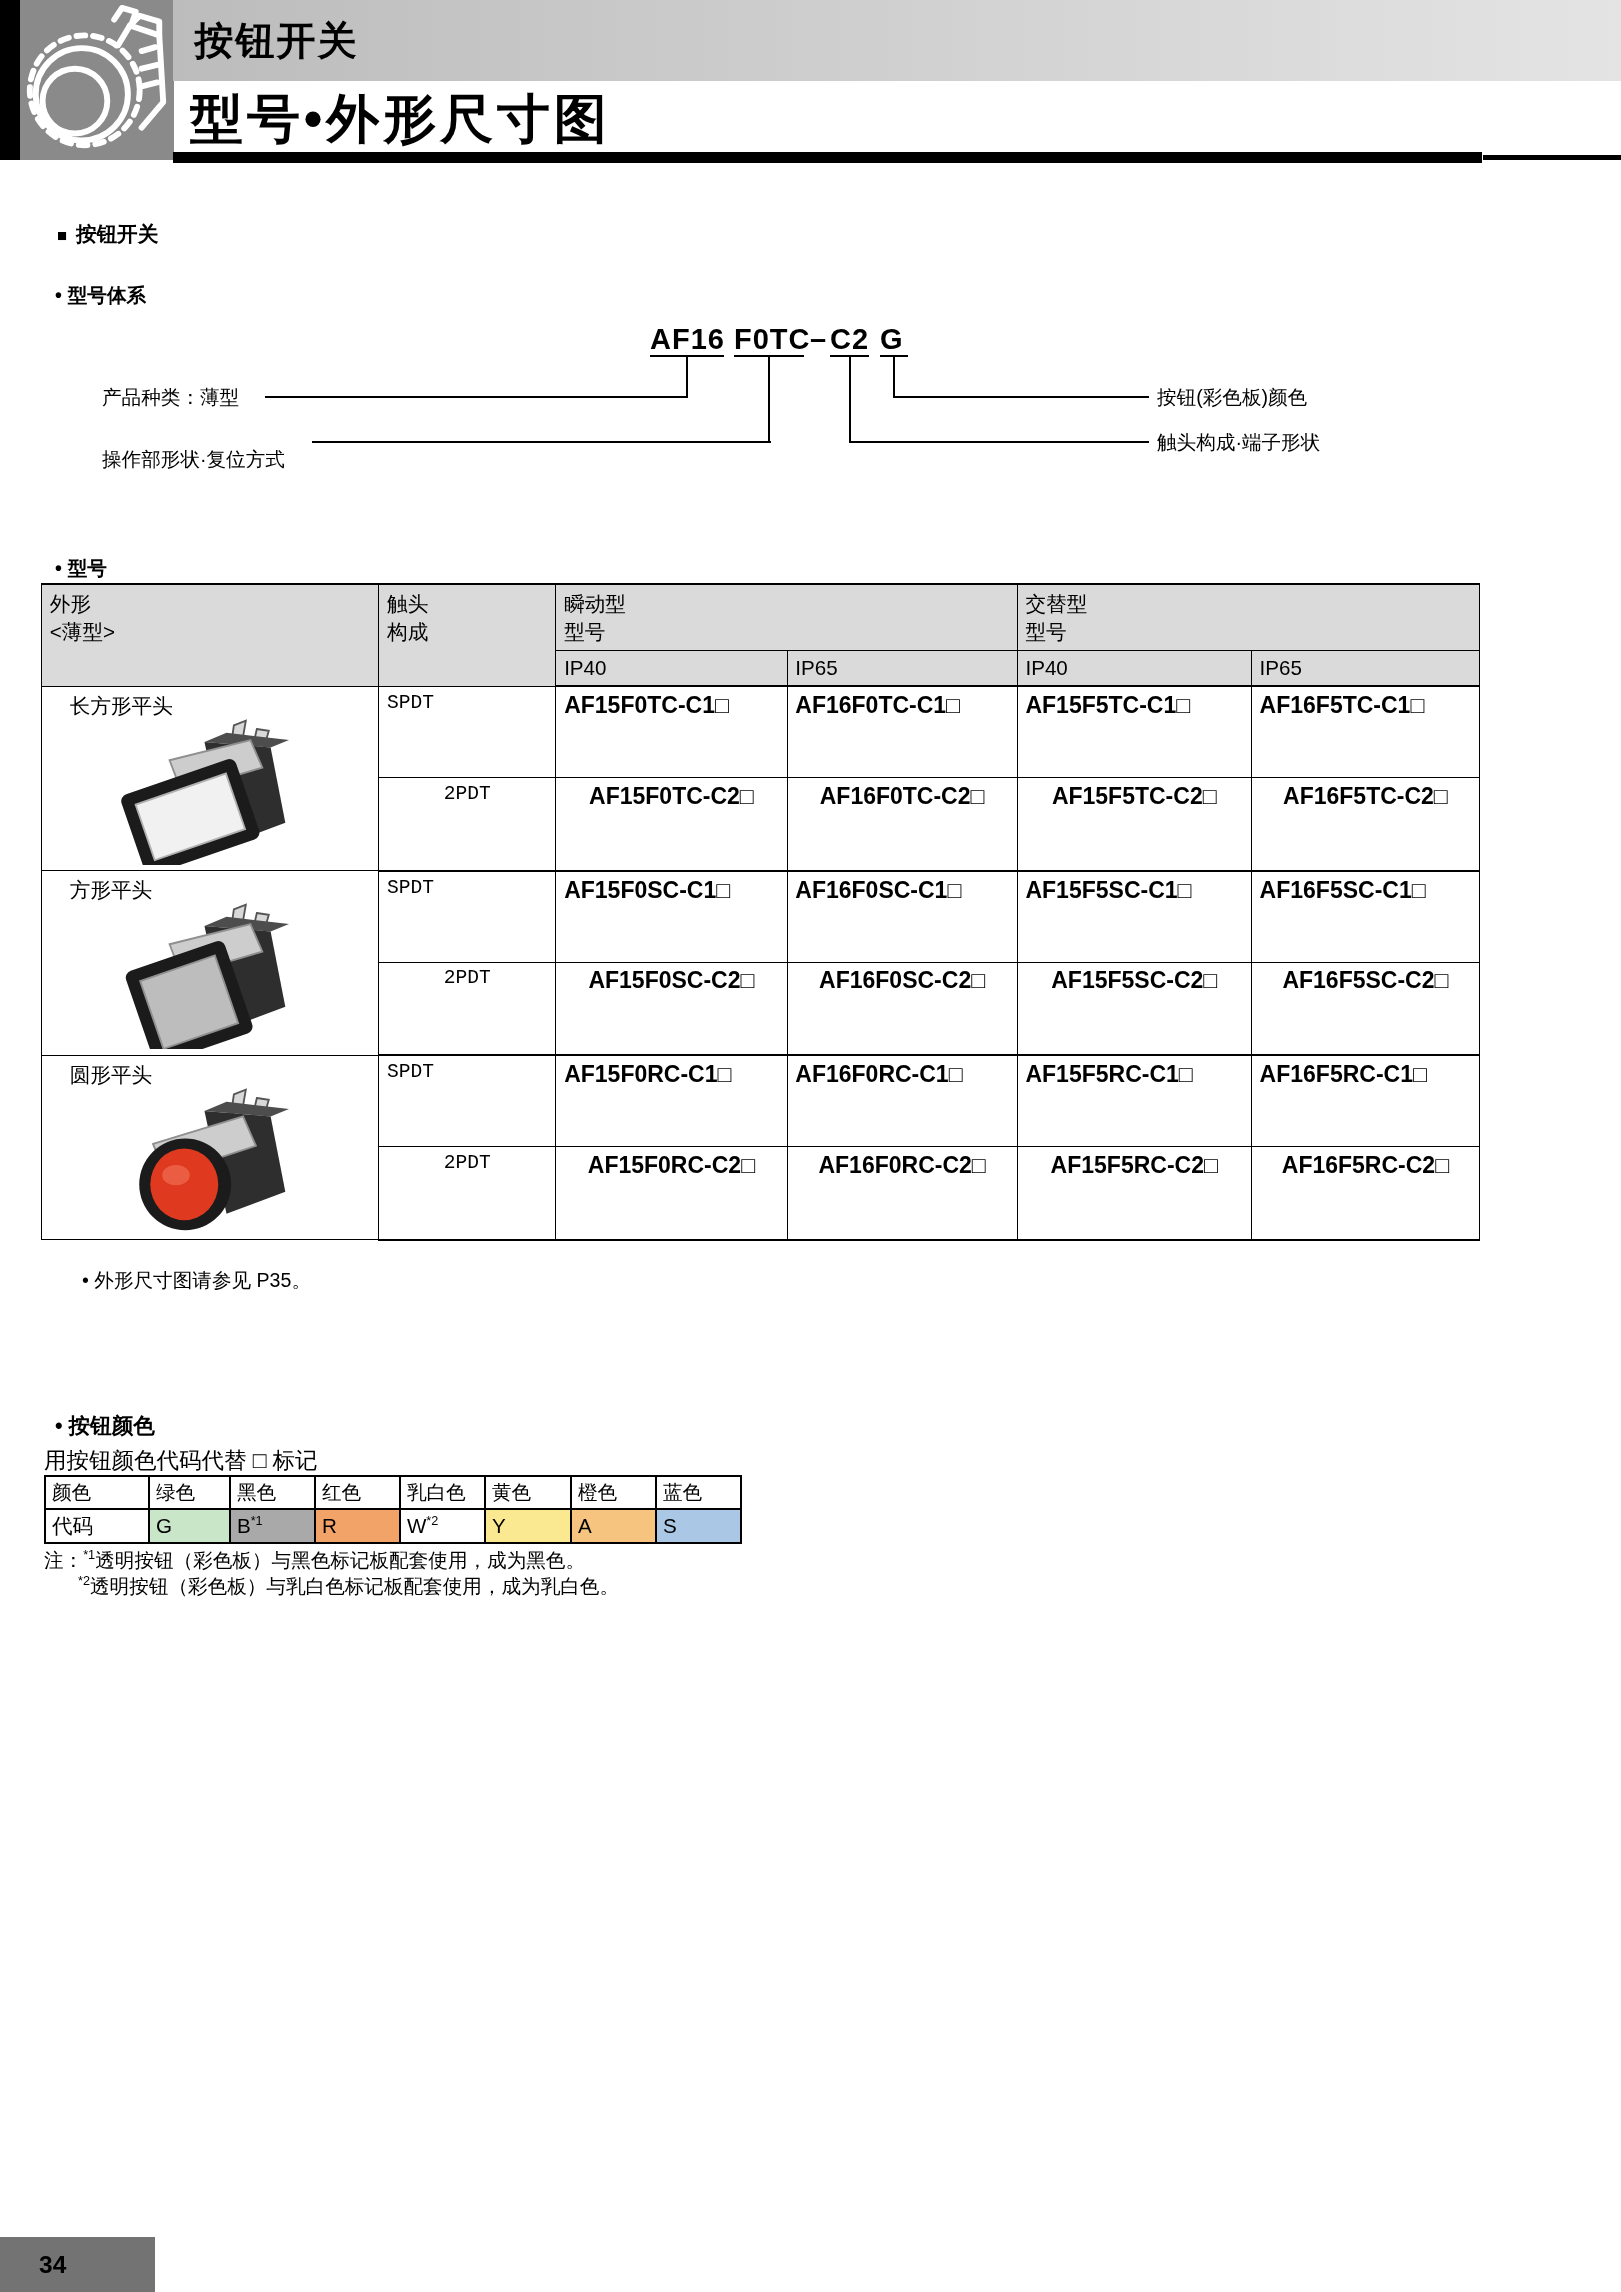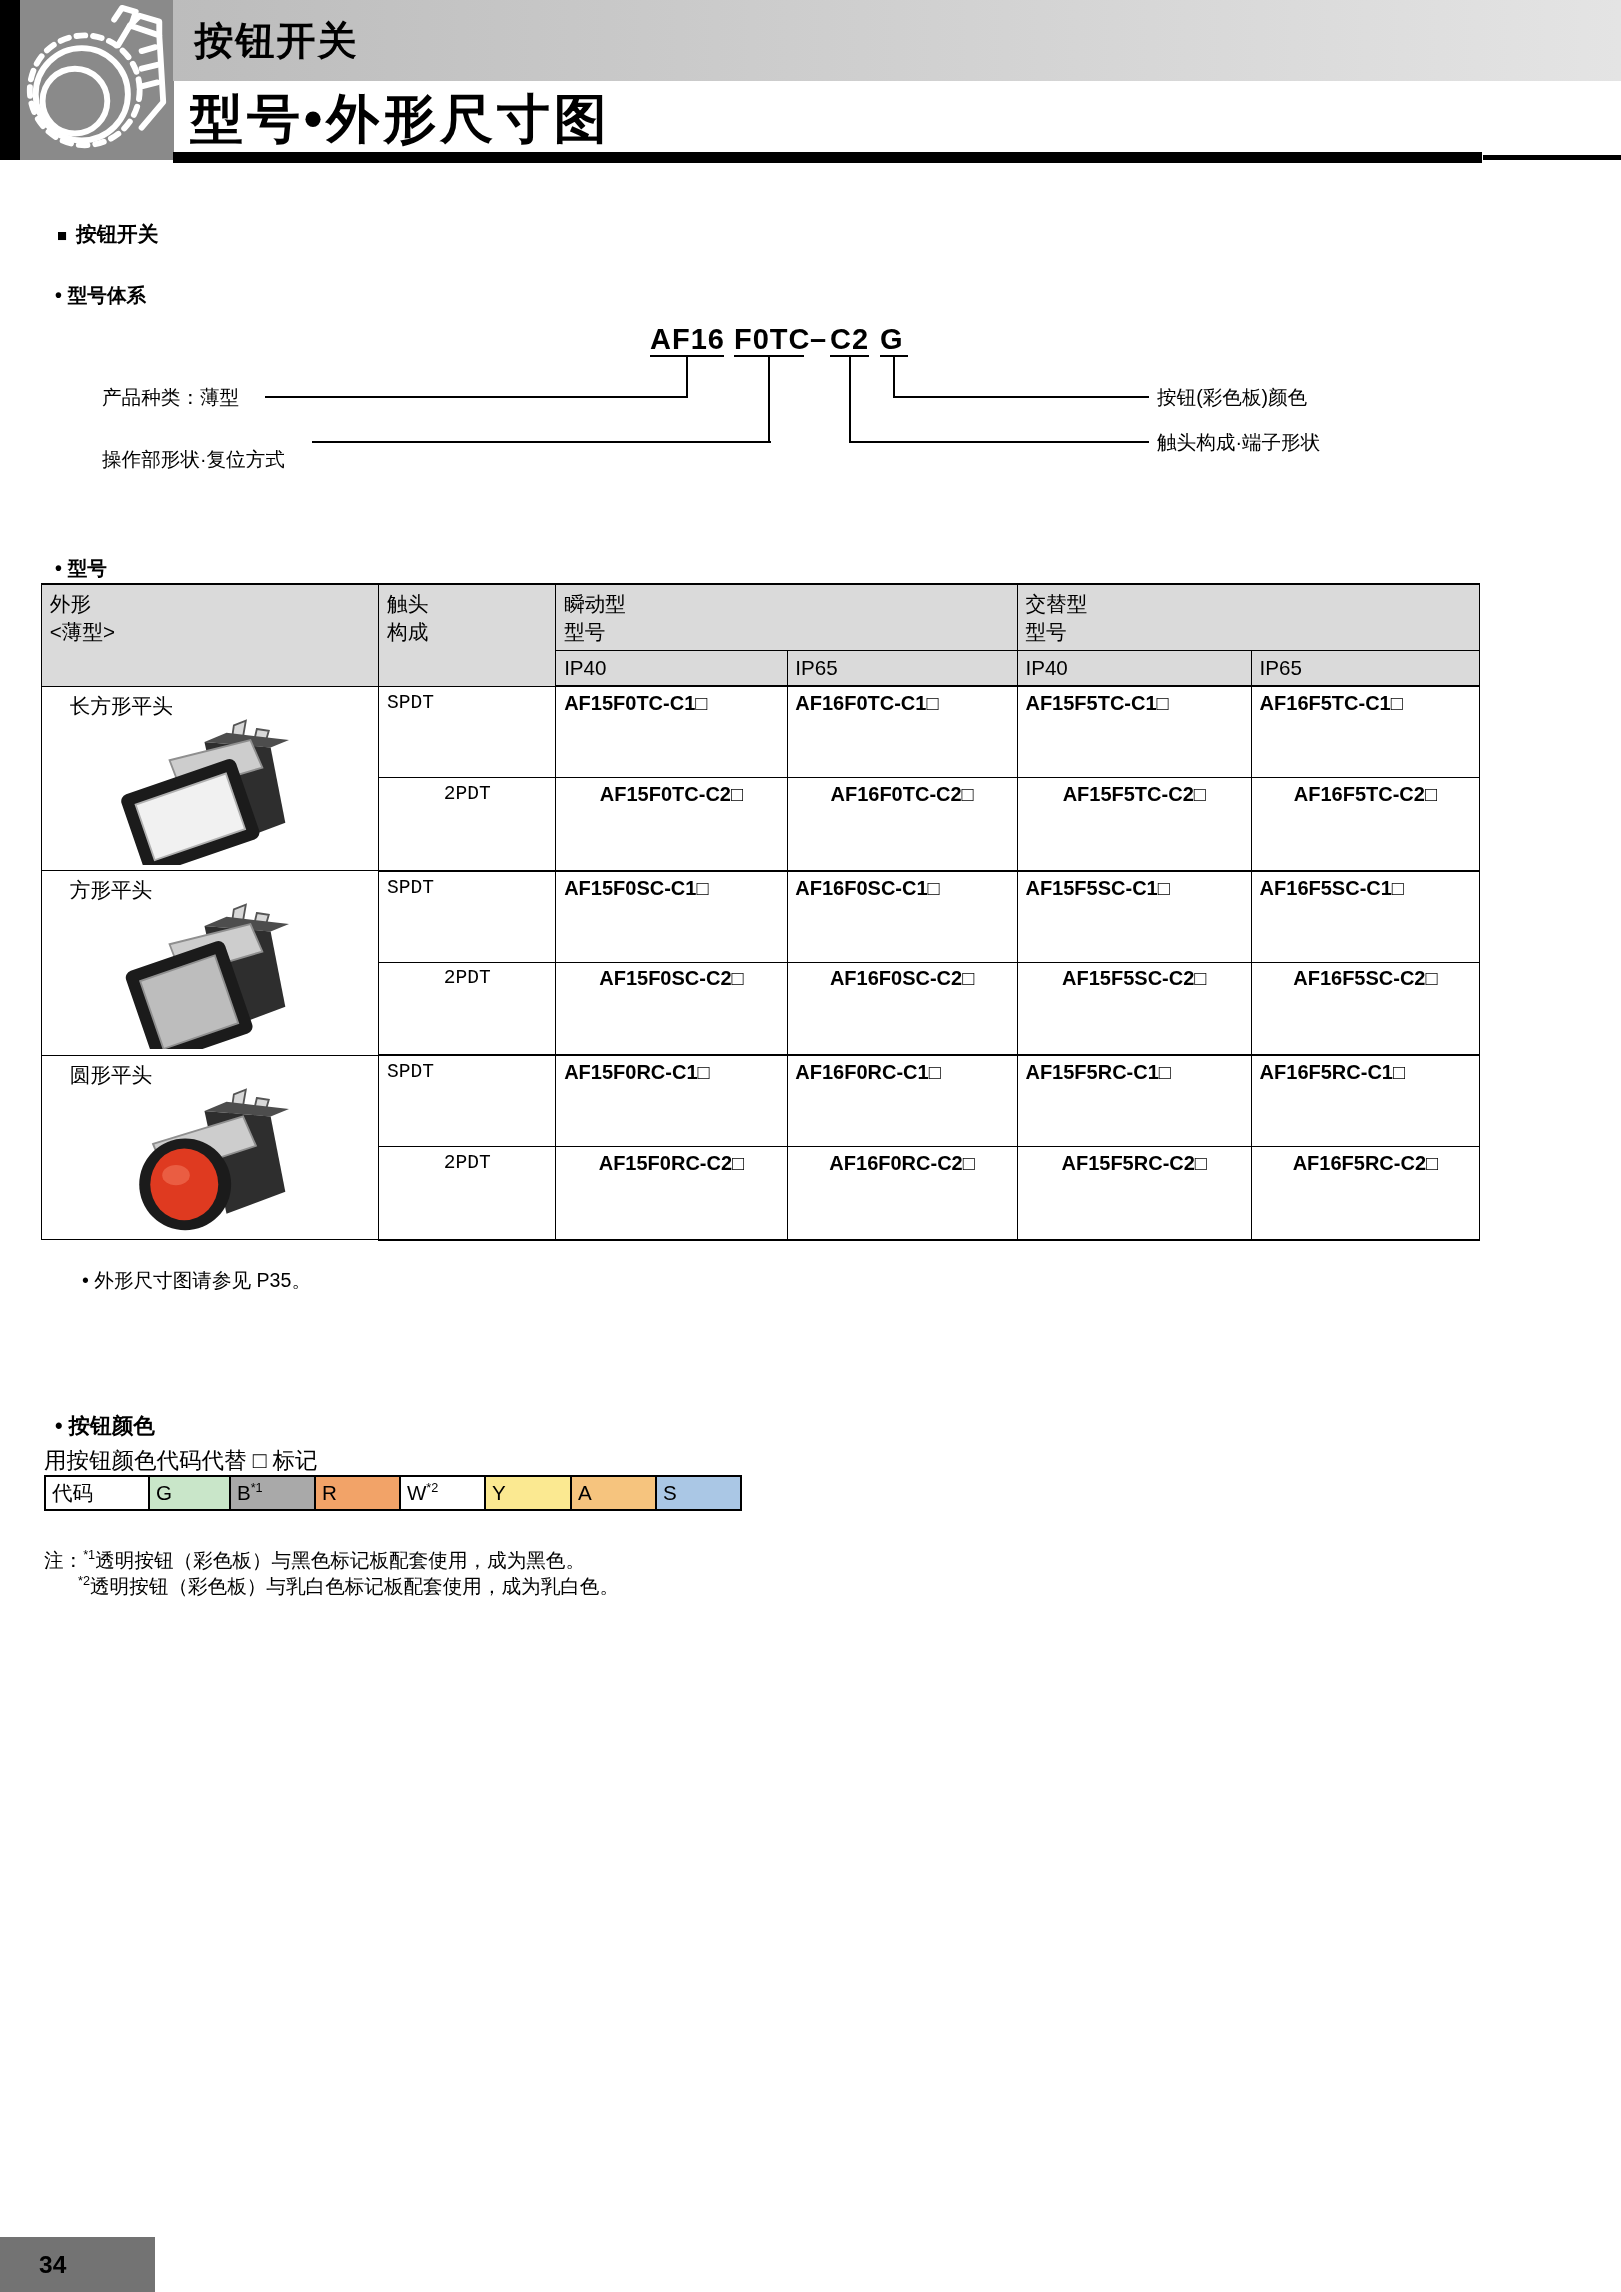--- a/index.html
+++ b/index.html
@@ -37,21 +37,21 @@
   .model-table td{border:1px solid #000;vertical-align:top;padding:4.9px 7.8px;overflow:hidden;}
   .model-table tr.hrow1 td{height:51px;}
   .model-table tr.hrow2 td{height:21.6px;}
   .model-table td.hd{background:#dadada;}
   .model-table tr.hrow2 td{border-bottom:2.9px solid #000;}
   .model-table .tline{line-height:1.35;}
   .model-table tr.row-spdt td{height:80px;}
   .model-table tr.row-2pdt td{height:82px;text-align:center;}
   .model-table tr.thick td{border-bottom:2.9px solid #000;}
   .model-table{border-top:2.9px solid #000;}
-  .mnum{font-weight:bold;font-size:20px;white-space:nowrap;}
+  .mnum{font-weight:bold;font-size:23px;white-space:nowrap;}
   .contact{font-size:19.6px;font-family:Liberation Mono, monospace;}
   .shape-cell{position:relative;}
   .shape-label{font-size:20.6px;margin-left:20px;}
   .product-photo{position:absolute;left:51px;top:31px;}
 
   .tnote{position:absolute;font-size:19.6px;white-space:nowrap;}
   #tnote1{left:43px;top:1241px;}
   #tnote2{left:82px;top:1267px;}
 
   
@@ -276,20 +276,30 @@
       <col style="width:104px;">
         <col style="width:81px;">
         <col style="width:85px;">
         <col style="width:85px;">
       <col style="width:85px;">
         <col style="width:86px;">
         <col style="width:85px;">
         <col style="width:85px;">
     </colgroup>
     <tbody>
+      <tr class="names">
+        <td>颜色</td>
+        <td>绿色</td>
+        <td>黑色</td>
+        <td>红色</td>
+        <td>乳白色</td>
+        <td>黄色</td>
+        <td>橙色</td>
+        <td>蓝色</td>
+      </tr>
       <tr class="codes">
         <td>代码</td>
         <td style="background-color: rgb(201, 230, 201);"><span>G</span><sup></sup></td>
         <td style="background-color: rgb(169, 169, 169);"><span>B</span><sup>*1</sup></td>
         <td style="background-color: rgb(242, 163, 104);"><span>R</span><sup></sup></td>
         <td style="background-color: rgb(255, 255, 255);"><span>W</span><sup>*2</sup></td>
         <td style="background-color: rgb(251, 233, 145);"><span>Y</span><sup></sup></td>
         <td style="background-color: rgb(246, 196, 126);"><span>A</span><sup></sup></td>
         <td style="background-color: rgb(170, 199, 229);"><span>S</span><sup></sup></td>
       </tr>

